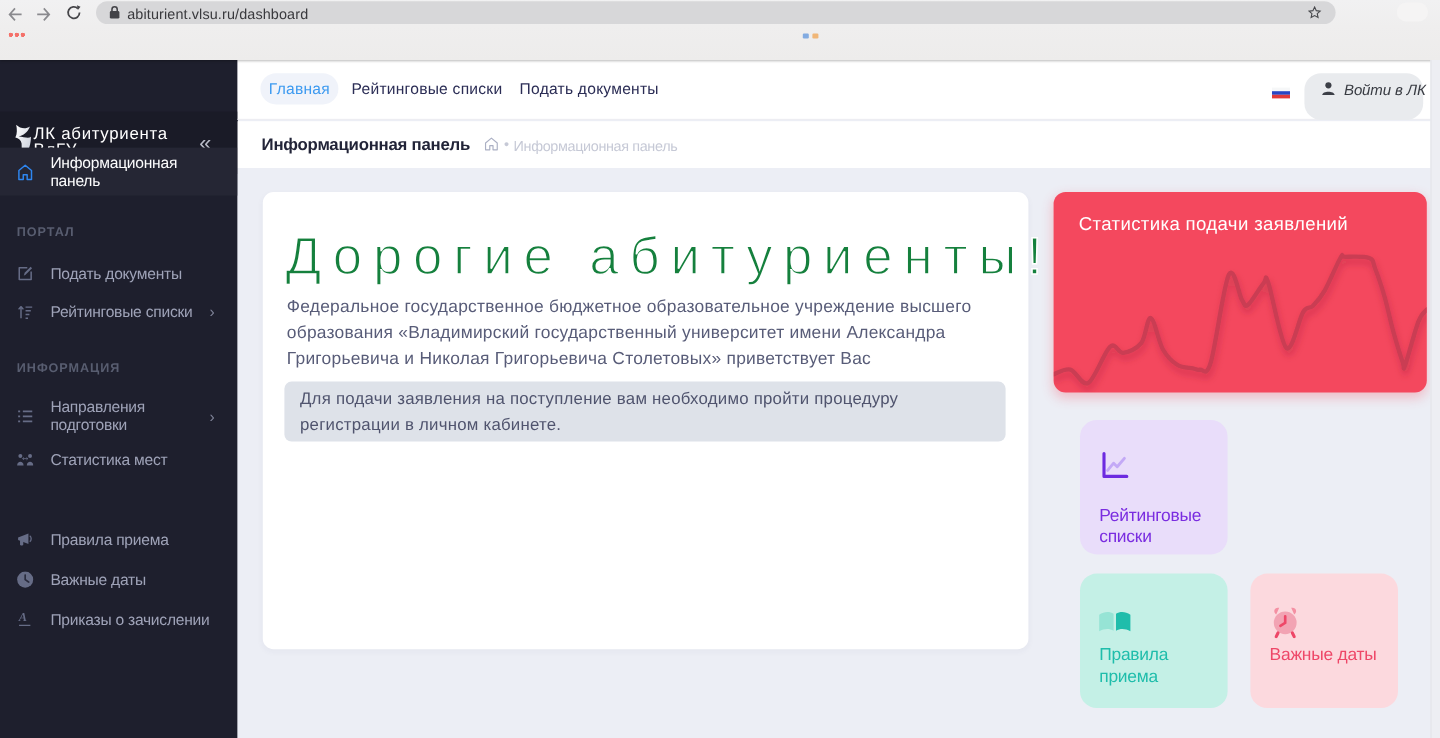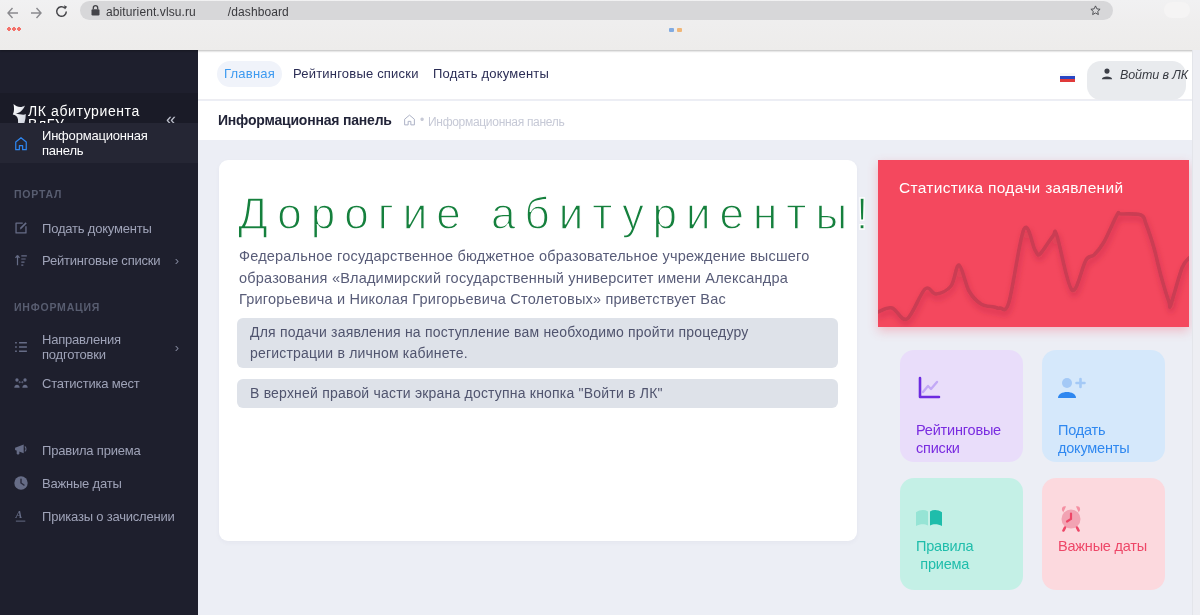--- a/index.html
+++ b/index.html
@@ -6,21 +6,21 @@
 * { margin:0; padding:0; box-sizing:border-box; }
 html,body { width:1200px; height:615px; overflow:hidden; font-family:"Liberation Sans", sans-serif; }
 body { background:#eceef5; position:relative; }
 
 
 .chrome { position:absolute; top:0; left:0; width:1200px; height:50px; background:linear-gradient(#f1f1f2 0%, #efeeee 45%, #edeceb 100%); box-shadow:0 1px 2px rgba(0,0,0,.28); z-index:50; }
 .navbtn { position:absolute; }
 .omni { position:absolute; left:80px; top:1px; width:1033px; height:19px; background:#d7d7d9; border-radius:10px; }
 .omni .lock { position:absolute; left:11px; top:4px; }
 .omni .url { position:absolute; left:26px; top:3.5px; font-size:12px; color:#39393d; letter-spacing:.1px; }
-.omni .url .path { color:#39393d;margin-left:32px; }
+.omni .url .path { color:#39393d; }
 .omni .star { position:absolute; right:11px; top:2.5px; }
 .avatarblob { position:absolute; right:10px; top:2px; width:26px; height:16px; border-radius:8px; background:#f5f4f4; }
 .bm-dots { position:absolute; left:7px; top:27px; width:14px; height:4px;
   background:radial-gradient(circle 2px at 2px 2px,#f4716a 1.7px,transparent 2px),
              radial-gradient(circle 2px at 7px 2px,#f4716a 1.7px,transparent 2px),
              radial-gradient(circle 2px at 12px 2px,#f4716a 1.7px,transparent 2px); }
 .bm-fav { position:absolute; top:28px; width:5px; height:3.5px; border-radius:1px; }
 
 
 .app { position:absolute; top:50px; left:0; width:1200px; height:565px; background:#eceef5; }
@@ -56,30 +56,30 @@
 .crumbs .dot { position:absolute; left:17px; top:-1px; }
 
 
 .content { position:absolute; left:198px; top:90px; width:1002px; height:475px; background:#eceef5; }
 .maincard { position:absolute; left:21px; top:20px; width:638px; height:381px; background:#fff; border-radius:9px; box-shadow:0 2px 5px rgba(40,50,100,.04); }
 .maincard h1 { position:absolute; left:19px; top:32px; font-weight:normal; font-size:44px; line-height:44px; color:#15803d; letter-spacing:9px; white-space:nowrap; -webkit-text-stroke:1.3px #fff; }
 .maincard .intro { position:absolute; left:20px; top:86px; width:604px; font-size:14.5px; line-height:21.5px; color:#585c78; letter-spacing:.2px; }
 .alert { position:absolute; left:18px; width:601px; background:#dee2e9; border-radius:6px; padding:4px 13px; font-size:14px; line-height:20.8px; color:#50546e; letter-spacing:.2px; }
 
 
-.statcard { position:absolute; left:680px; top:20px; width:311px; height:167px; background:#f4485e; border-radius:0; overflow:hidden; box-shadow:0 4px 10px rgba(244,72,94,.3); }
+.statcard { position:absolute; left:680px; top:20px; width:311px; height:167px; background:#f4485e; border-radius:10px; overflow:hidden; box-shadow:0 4px 10px rgba(244,72,94,.3); }
 .statcard .title { position:absolute; left:21px; top:19px; color:#fff; font-size:15.5px; letter-spacing:.3px; }
 .tile { position:absolute; width:123px; height:112px; border-radius:14px; }
 .tile .tlabel { position:absolute; left:16px; top:72px; font-size:14.5px; line-height:17.5px; letter-spacing:-.2px; }
 .tile .ticon { position:absolute; }
 .t1 { left:702px; top:210px; background:#e9ddfa; }
 .t1 .tlabel { color:#7a2ce0; }
 .t2 { left:844px; top:210px; background:#d5e8fb; }
 .t2 .tlabel { color:#2f88f0; }
-.t3 { left:702px; top:338px; background:#c4f0e6;text-align:center; }
+.t3 { left:702px; top:338px; background:#c4f0e6; }
 .t3 .tlabel { color:#1fbdab; top:60px; }
 .t4 { left:844px; top:338px; background:#fcd9de; }
 .t4 .tlabel { color:#ee4768; top:60px; }
 
 .scrollstrip { position:absolute; right:0; top:50px; width:8px; height:565px; background:#edeef3; border-left:1px solid #e3e5ea; z-index:60; }
 </style>
 </head>
 <body>
 
 <div class="chrome">
@@ -228,21 +228,20 @@
       <span class="dot">•</span>
       <span class="txt">Информационная панель</span>
     </div>
   </div>
 
   <div class="content">
     <div class="maincard">
       <h1>Дорогие абитуриенты!</h1>
       <div class="intro">Федеральное государственное бюджетное образовательное учреждение высшего образования «Владимирский государственный университет имени Александра Григорьевича и Николая Григорьевича Столетовых» приветствует Вас</div>
       <div class="alert" style="top:158px;">Для подачи заявления на поступление вам необходимо пройти процедуру регистрации в личном кабинете.</div>
-      <div class="alert" style="top:219px;">В верхней правой части экрана доступна кнопка "Войти в ЛК"</div>
     </div>
 
     <div class="statcard">
       <div class="title">Статистика подачи заявлений</div>
       <svg width="311" height="167" viewBox="0 0 311 167" style="position:absolute;left:0;top:0;">
         <defs>
             <filter id="sh" x="-20%" y="-20%" width="140%" height="160%">
               <feDropShadow dx="1" dy="4" stdDeviation="3" flood-color="#8c1f30" flood-opacity="0.33"></feDropShadow>
             </filter>
           </defs>
@@ -250,28 +249,20 @@
       </svg>
     </div>
 
     <div class="tile t1">
       <svg class="ticon" style="left:17px;top:26px;" width="24" height="24" viewBox="0 0 24 24">
         <path d="M3 2 V21 H22" fill="none" stroke="#6d2be0" stroke-width="2.6" stroke-linecap="round" stroke-linejoin="round"></path>
         <path d="M6 16 L11 10 L14 13 L20 6" fill="none" stroke="#c3a9f6" stroke-width="2.4" stroke-linecap="round" stroke-linejoin="round"></path>
       </svg>
       <div class="tlabel">Рейтинговые<br>списки</div>
     </div>
-    <div class="tile t2">
-      <svg class="ticon" style="left:15px;top:27px;" width="29" height="24" viewBox="0 0 29 24">
-        <circle cx="10" cy="6" r="5" fill="#a4c9f6"></circle>
-        <path d="M1 21 C1 13 19 13 19 21 Z" fill="#2e87f0"></path>
-        <path d="M23.5 2 V10 M19.5 6 H27.5" stroke="#a4c9f6" stroke-width="2.6" stroke-linecap="round"></path>
-      </svg>
-      <div class="tlabel">Подать<br>документы</div>
-    </div>
     <div class="tile t3">
       <svg class="ticon" style="left:15px;top:31px;" width="28" height="18" viewBox="0 0 28 18">
         <path d="M1 3.2 C5 0.6 9.5 0.4 13 2.4 V16.6 C9.5 14.6 5 14.9 1 17 Z" fill="#96e4d5"></path>
         <path d="M27 3.2 C23 0.6 18.5 0.4 15 2.4 V16.6 C18.5 14.6 23 14.9 27 17 Z" fill="#1fbdab"></path>
       </svg>
       <div class="tlabel">Правила<br>приема</div>
     </div>
     <div class="tile t4">
       <svg class="ticon" style="left:16px;top:26px;" width="26" height="28" viewBox="0 0 26 28">
         <circle cx="13" cy="15" r="9.5" fill="#f2a3b3"></circle>

